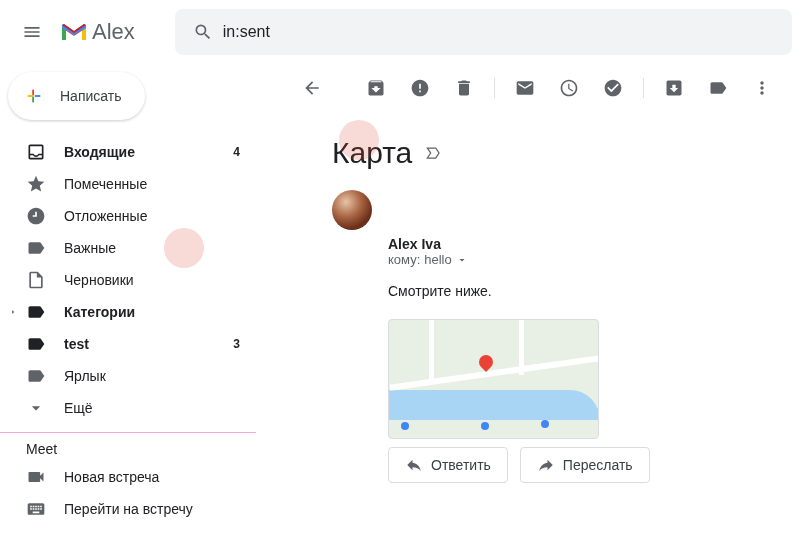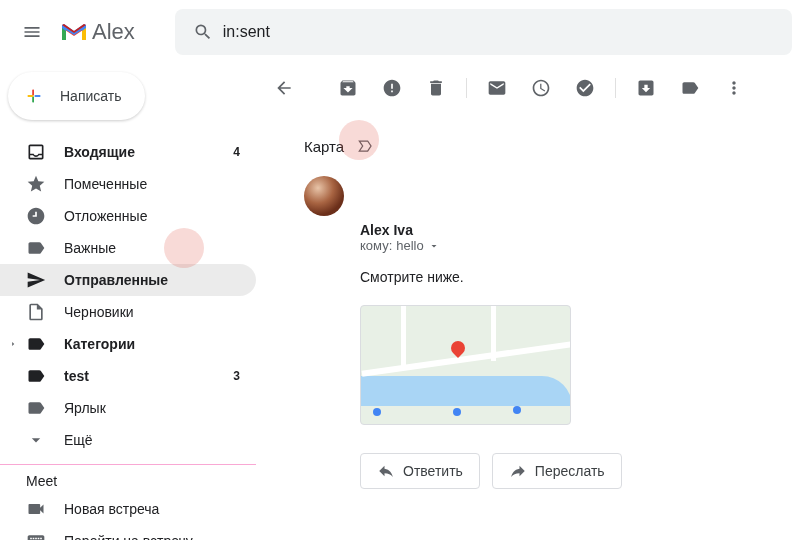--- a/index.html
+++ b/index.html
@@ -4,49 +4,49 @@
 <style>
   * { box-sizing: border-box; margin: 0; padding: 0; font-family: Arial, sans-serif; }
   body { width: 800px; height: 540px; overflow: hidden; background: #fff; color: #202124; position: relative; }
   .header { height: 64px; display: flex; align-items: center; padding: 0 8px; }
   .menu-btn { width: 48px; height: 48px; display: flex; align-items: center; justify-content: center; border-radius: 50%; cursor: pointer; }
   .logo { display: flex; align-items: center; margin-left: 4px; margin-right: 40px; }
   .logo-text { font-size: 22px; color: #5f6368; margin-left: 4px; }
   .search-bar { flex: 1; height: 46px; background: #f1f3f4; border-radius: 8px; display: flex; align-items: center; padding: 0 8px; }
   .search-icon { width: 40px; display: flex; align-items: center; justify-content: center; }
   .search-input { border: none; background: transparent; outline: none; font-size: 16px; flex: 1; color: #202124; }
-  .body-row { display: flex; height: calc(540px - 64px); }
+  .body-row { display: flex; height: calc(540px - 64px); gap: 28px; }
   .sidebar { width: 256px; padding-top: 8px; overflow-y: auto; }
   .compose { display: inline-flex; align-items: center; height: 48px; border-radius: 24px; box-shadow: 0 1px 3px rgba(0,0,0,0.2); padding: 0 24px 0 12px; margin-left: 8px; cursor: pointer; background: #fff; }
   .compose-text { font-size: 14px; color: #3c4043; margin-left: 12px; font-weight: 500; }
   .nav { margin-top: 16px; }
   .nav-item { height: 32px; display: flex; align-items: center; padding-left: 26px; padding-right: 16px; border-radius: 0 16px 16px 0; cursor: pointer; font-size: 14px; color: #202124; }
   .nav-item.bold { font-weight: 700; text-align: right; }
   .nav-item.active { background: rgba(0,0,0,0.08); }
   .nav-icon { width: 20px; height: 20px; margin-right: 18px; display: flex; align-items: center; justify-content: center; flex-shrink: 0; }
   .nav-count { margin-left: auto; font-size: 12px; color: #202124; }
   .highlight-dot { position: absolute; width: 40px; height: 40px; border-radius: 50%; background: rgba(219, 68, 55, 0.2); z-index: 10; pointer-events: none; }
   .section-header { padding: 8px 0 4px 26px; font-size: 14px; font-weight: 500; color: #202124; border-top: 1px solid #f9a8d4; margin-top: 8px; }
   .main { flex: 1; display: flex; flex-direction: column; }
   .toolbar { height: 48px; display: flex; align-items: center; padding: 0 8px; gap: 4px; border-bottom: 1px solid transparent; }
   .tool-btn { width: 40px; height: 40px; display: flex; align-items: center; justify-content: center; border-radius: 50%; cursor: pointer; color: #5f6368; }
   .tool-sep { width: 1px; height: 20px; background: #e0e0e0; margin: 0 6px; }
   .content { padding: 8px 16px 16px 48px; }
   .subject { display: flex; align-items: center; gap: 12px; margin: 16px 0 20px; }
-  .subject-text { font-size: 15px; color: #202124; }
+  .subject-text { font-size: 30px; color: #202124; }
   .msg-head { display: flex; gap: 16px; }
   .avatar { width: 40px; height: 40px; border-radius: 50%; background: radial-gradient(circle at 35% 30%, #e8c4a8 0%, #a86442 40%, #6b2f1a 70%); flex-shrink: 0; }
   .sender { font-size: 14px; font-weight: 700; margin-top: 46px; }
   .recipient { font-size: 13px; color: #5f6368; display: flex; align-items: center; gap: 4px; }
   .msg-body { margin-top: 16px; font-size: 14px; }
   .attachment { margin-top: 20px; width: 211px; height: 120px; border: 1px solid #dadce0; border-radius: 4px; position: relative; overflow: hidden; background: #e8f0e6; }
   .map-road { position: absolute; background: #fff; }
   .map-water { position: absolute; background: #a9d5f5; }
   .map-pin { position: absolute; width: 14px; height: 14px; background: #ea4335; border-radius: 50% 50% 50% 0; transform: rotate(-45deg); left: 90px; top: 35px; }
-  .actions { margin-top: 28px; display: flex; gap: 12px; }
+  .actions { margin-top: 8px; display: flex; gap: 12px; }
   .action-btn { height: 36px; border: 1px solid #dadce0; border-radius: 4px; background: #fff; padding: 0 16px; display: flex; align-items: center; gap: 8px; font-size: 14px; color: #3c4043; cursor: pointer; }
   svg { display: block; }
 </style>
 </head>
 <body>
 
 <div class="highlight-dot" style="left:164px; top:228px;"></div>
 <div class="highlight-dot" style="left:339px; top:120px;"></div>
 
 <div class="header">
@@ -117,28 +117,20 @@
           </span>
           <span>Отложенные</span>
         </div>
         <div class="nav-item">
           <span class="nav-icon">
             <svg width="20" height="20" viewBox="0 0 24 24" fill="#5f6368">
               <path d="M17.63 5.84C17.27 5.33 16.67 5 16 5L5 5.01C3.9 5.01 3 5.9 3 7v10c0 1.1.9 2 2 2L16 19c.67 0 1.27-.33 1.63-.84L22 12l-4.37-6.16z"></path>
             </svg>
           </span>
           <span>Важные</span>
-        </div>
-        <div class="nav-item bold active">
-          <span class="nav-icon">
-            <svg width="20" height="20" viewBox="0 0 24 24" fill="#202124">
-              <path d="M2.01 21L23 12 2.01 3 2 10l15 2-15 2z"></path>
-            </svg>
-          </span>
-          <span>Отправленные</span>
         </div>
         <div class="nav-item">
           <span class="nav-icon">
             <svg width="20" height="20" viewBox="0 0 24 24" fill="#5f6368">
               <path d="M14 2H6c-1.1 0-2 .9-2 2v16c0 1.1.9 2 2 2h12c1.1 0 2-.9 2-2V8l-6-6zM6 20V4h7v5h5v11H6z"></path>
             </svg>
           </span>
           <span>Черновики</span>
         </div>
         <div class="nav-item bold">

